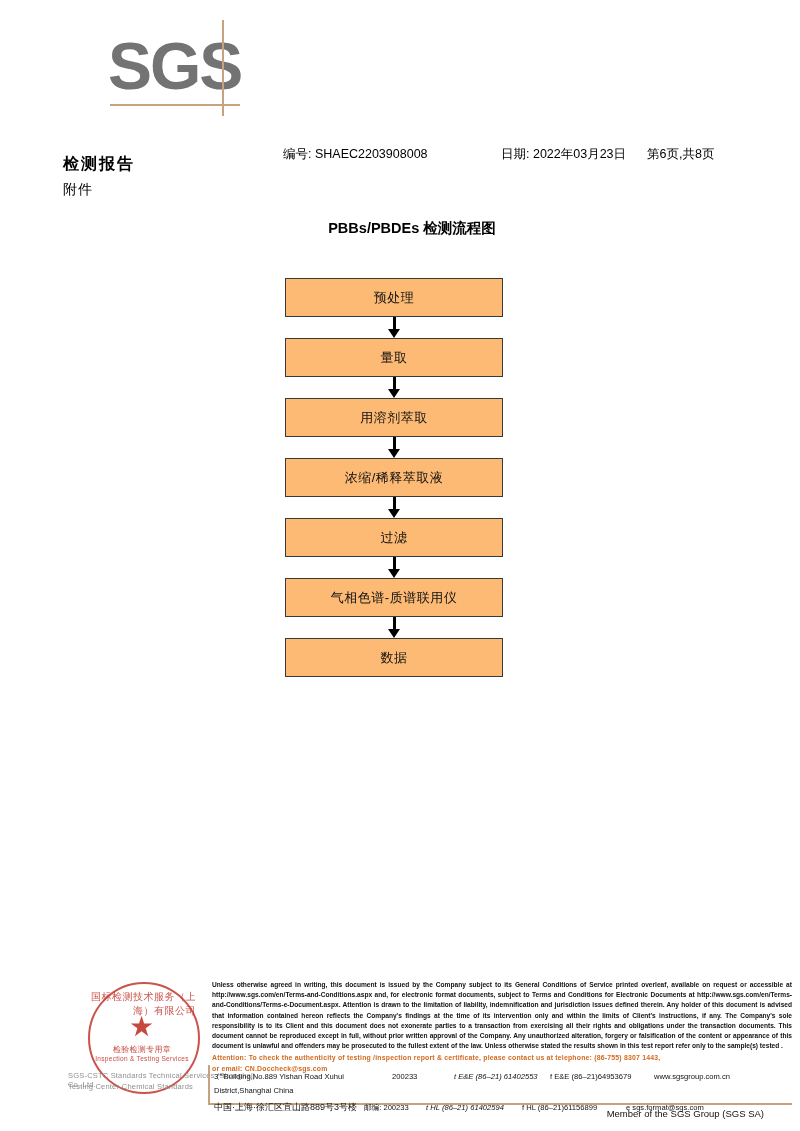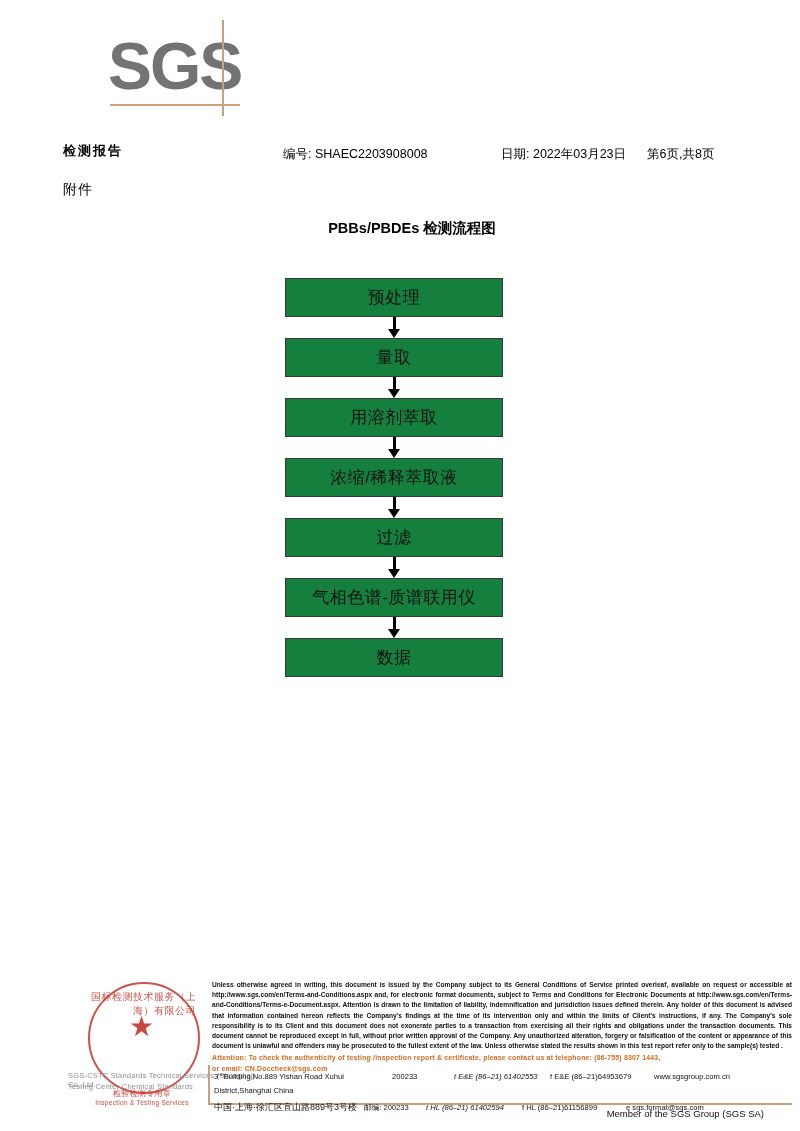--- a/index.html
+++ b/index.html
@@ -46,22 +46,22 @@
   }
 
   
   #header-row {
     position: absolute;
     left: 0; top: 142px;
     width: 800px; height: 26px;
   }
   .hdr-title {
     position: absolute;
-    left: 63px; top: 0px;
-    font-size: 13px;
+    left: 63px; top: 12px;
+    font-size: 16px;
     font-weight: 600;
     letter-spacing: 2px;
   }
   .hdr-no {
     position: absolute;
     left: 283px; top: 4px;
     font-size: 12.5px;
   }
   .hdr-date {
     position: absolute;
@@ -94,25 +94,25 @@
     position: absolute;
     left: 285px; top: 278px;
     width: 220px;
   }
   .flow-step { position: relative; }
   .flow-box {
     box-sizing: border-box;
     width: 218px;
     height: 39px;
     border: 1px solid #3a3a3a;
-    background: #15803d;
+    background: #fdba74;
     display: flex;
     align-items: center;
     justify-content: center;
-    font-size: 17px;
+    font-size: 13px;
     color: #111;
     letter-spacing: 0.5px;
   }
   .flow-arrow {
     width: 218px;
     height: 21px;
     position: relative;
   }
   .flow-arrow .shaft {
     position: absolute;
@@ -157,21 +157,20 @@
     opacity: 0.9;
   }
   .seal-text {
     position: absolute;
     width: 108px;
     text-align: center;
     color: #c2352b;
     opacity: 0.9;
     font-size: 7px;
     letter-spacing: 0.3px;
-    margin-top: 44px;
   }
   #seal-cn { top: 62px; font-size: 8px; }
   #seal-en { top: 73px; font-size: 6.5px; }
   #seal-arc-top {
     position: absolute;
     top: 8px; width: 108px;
     text-align: right;
     color: #c2352b;
     opacity: 0.85;
     font-size: 10px;

